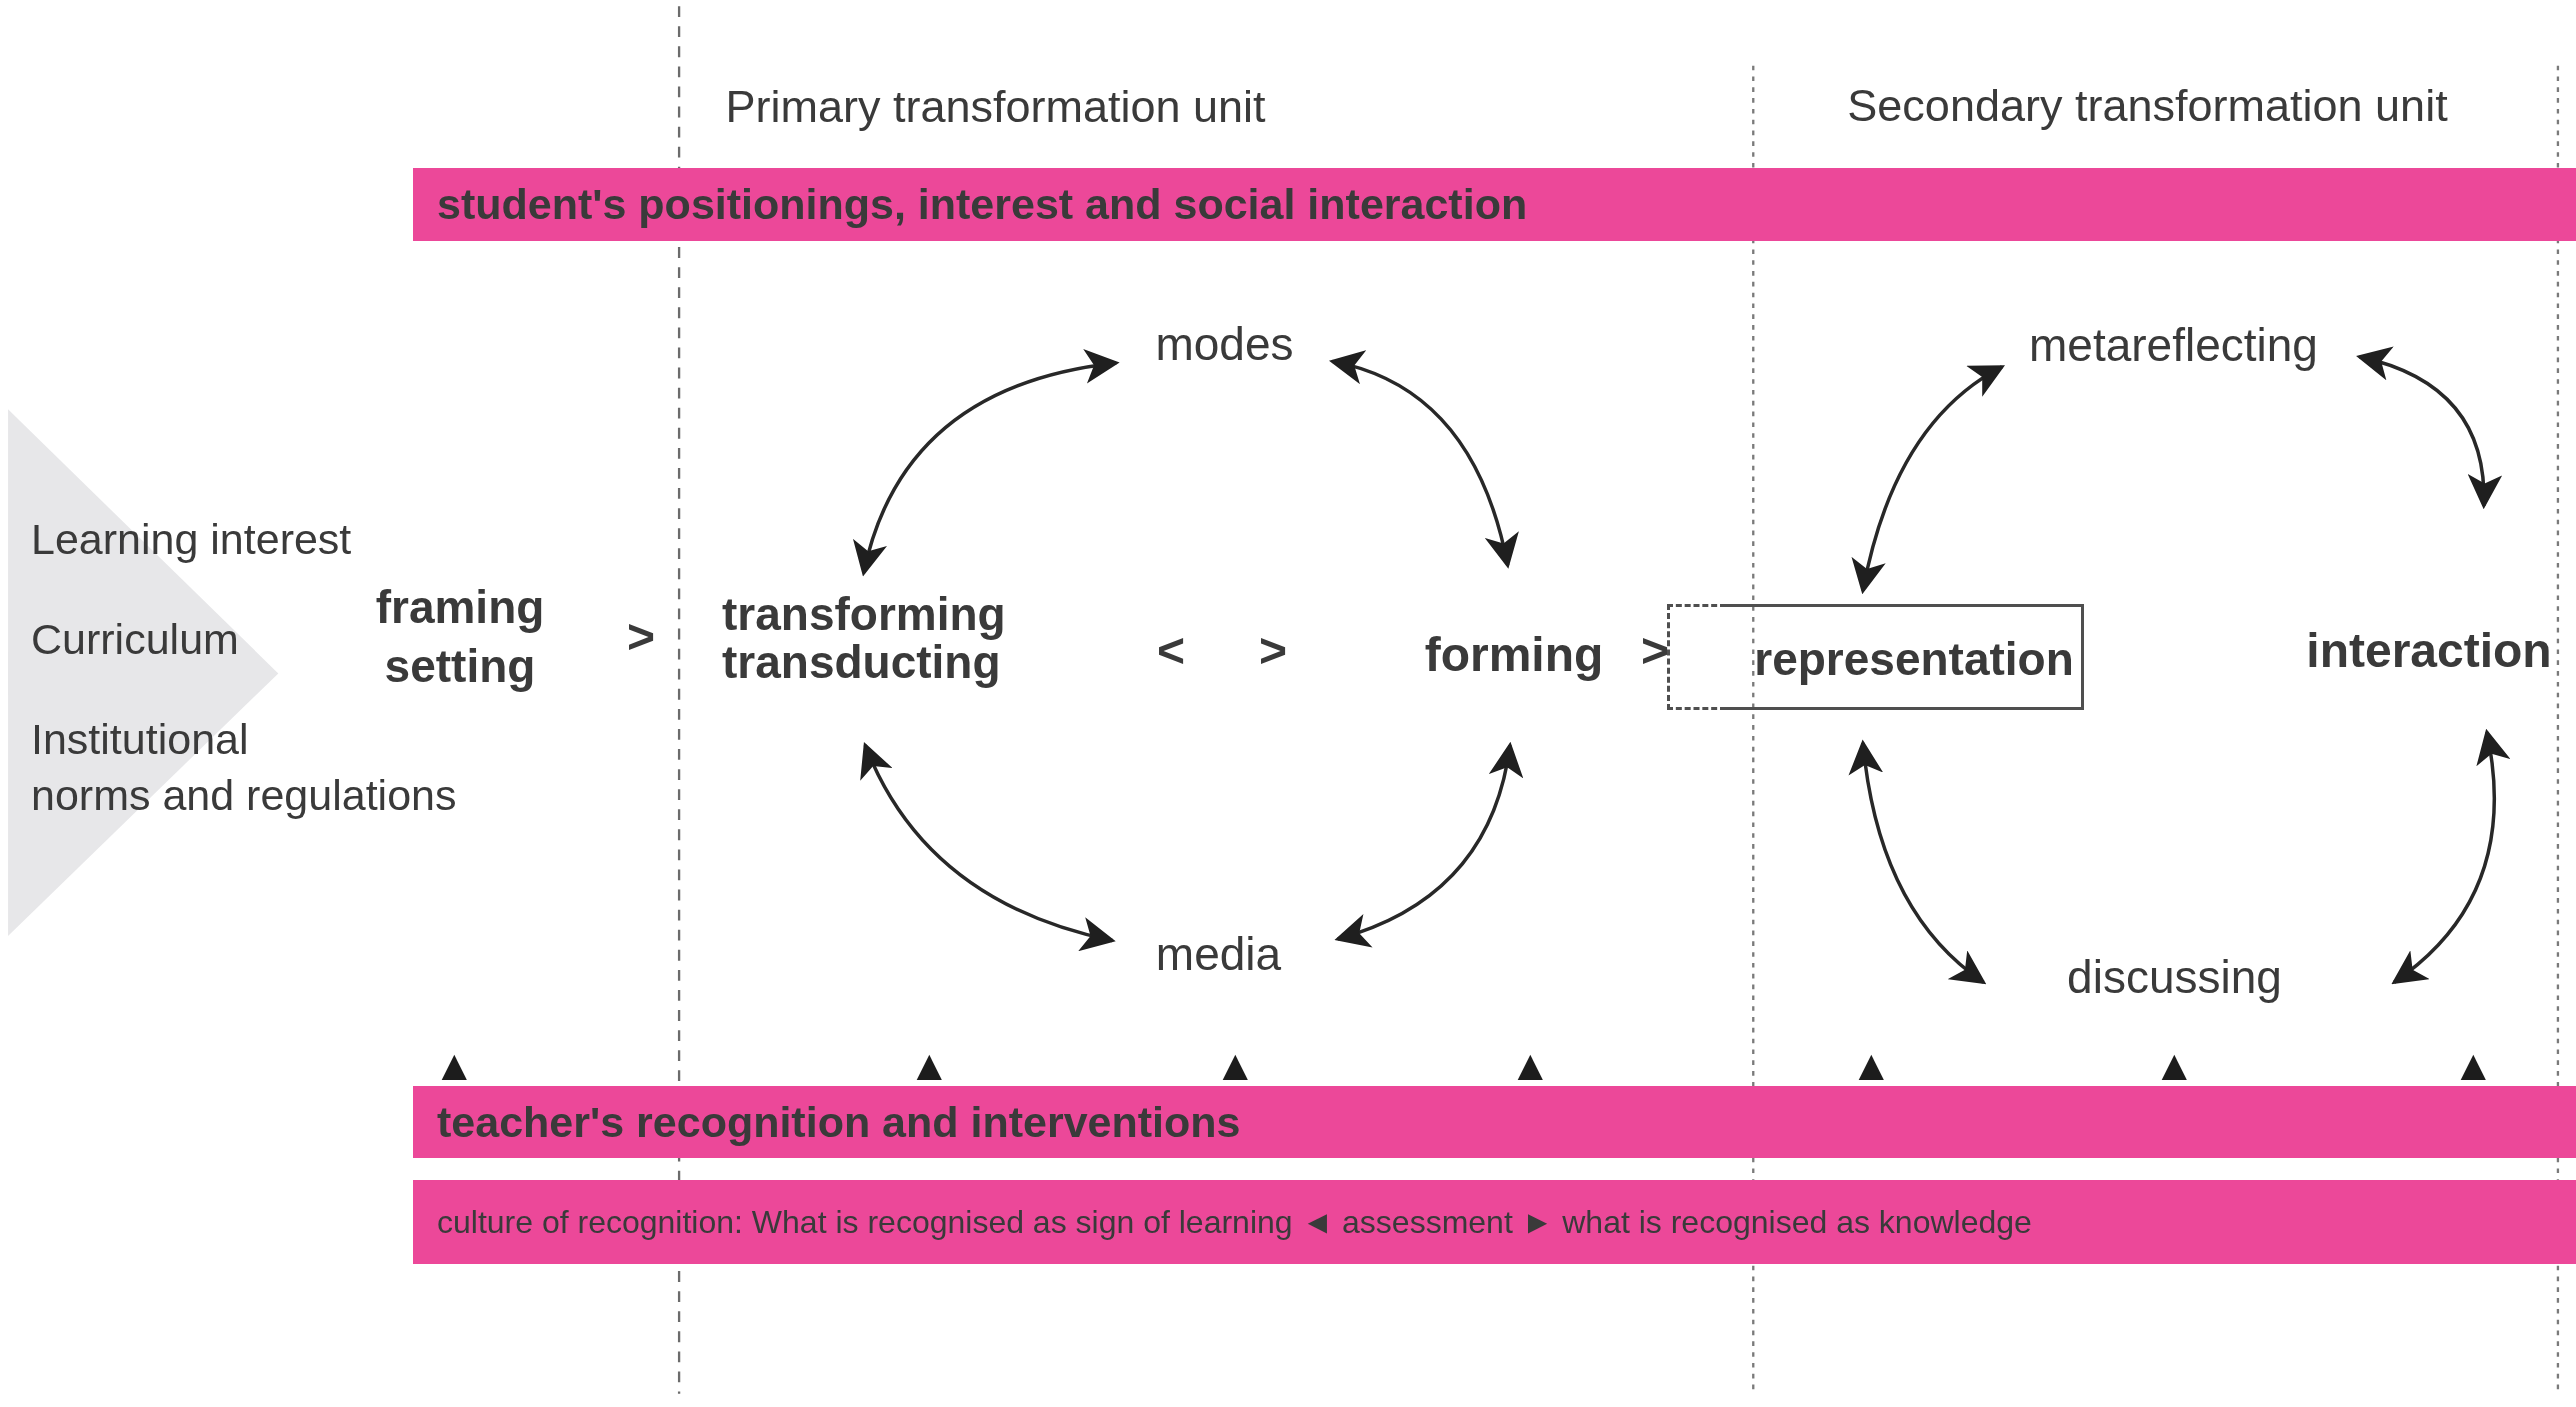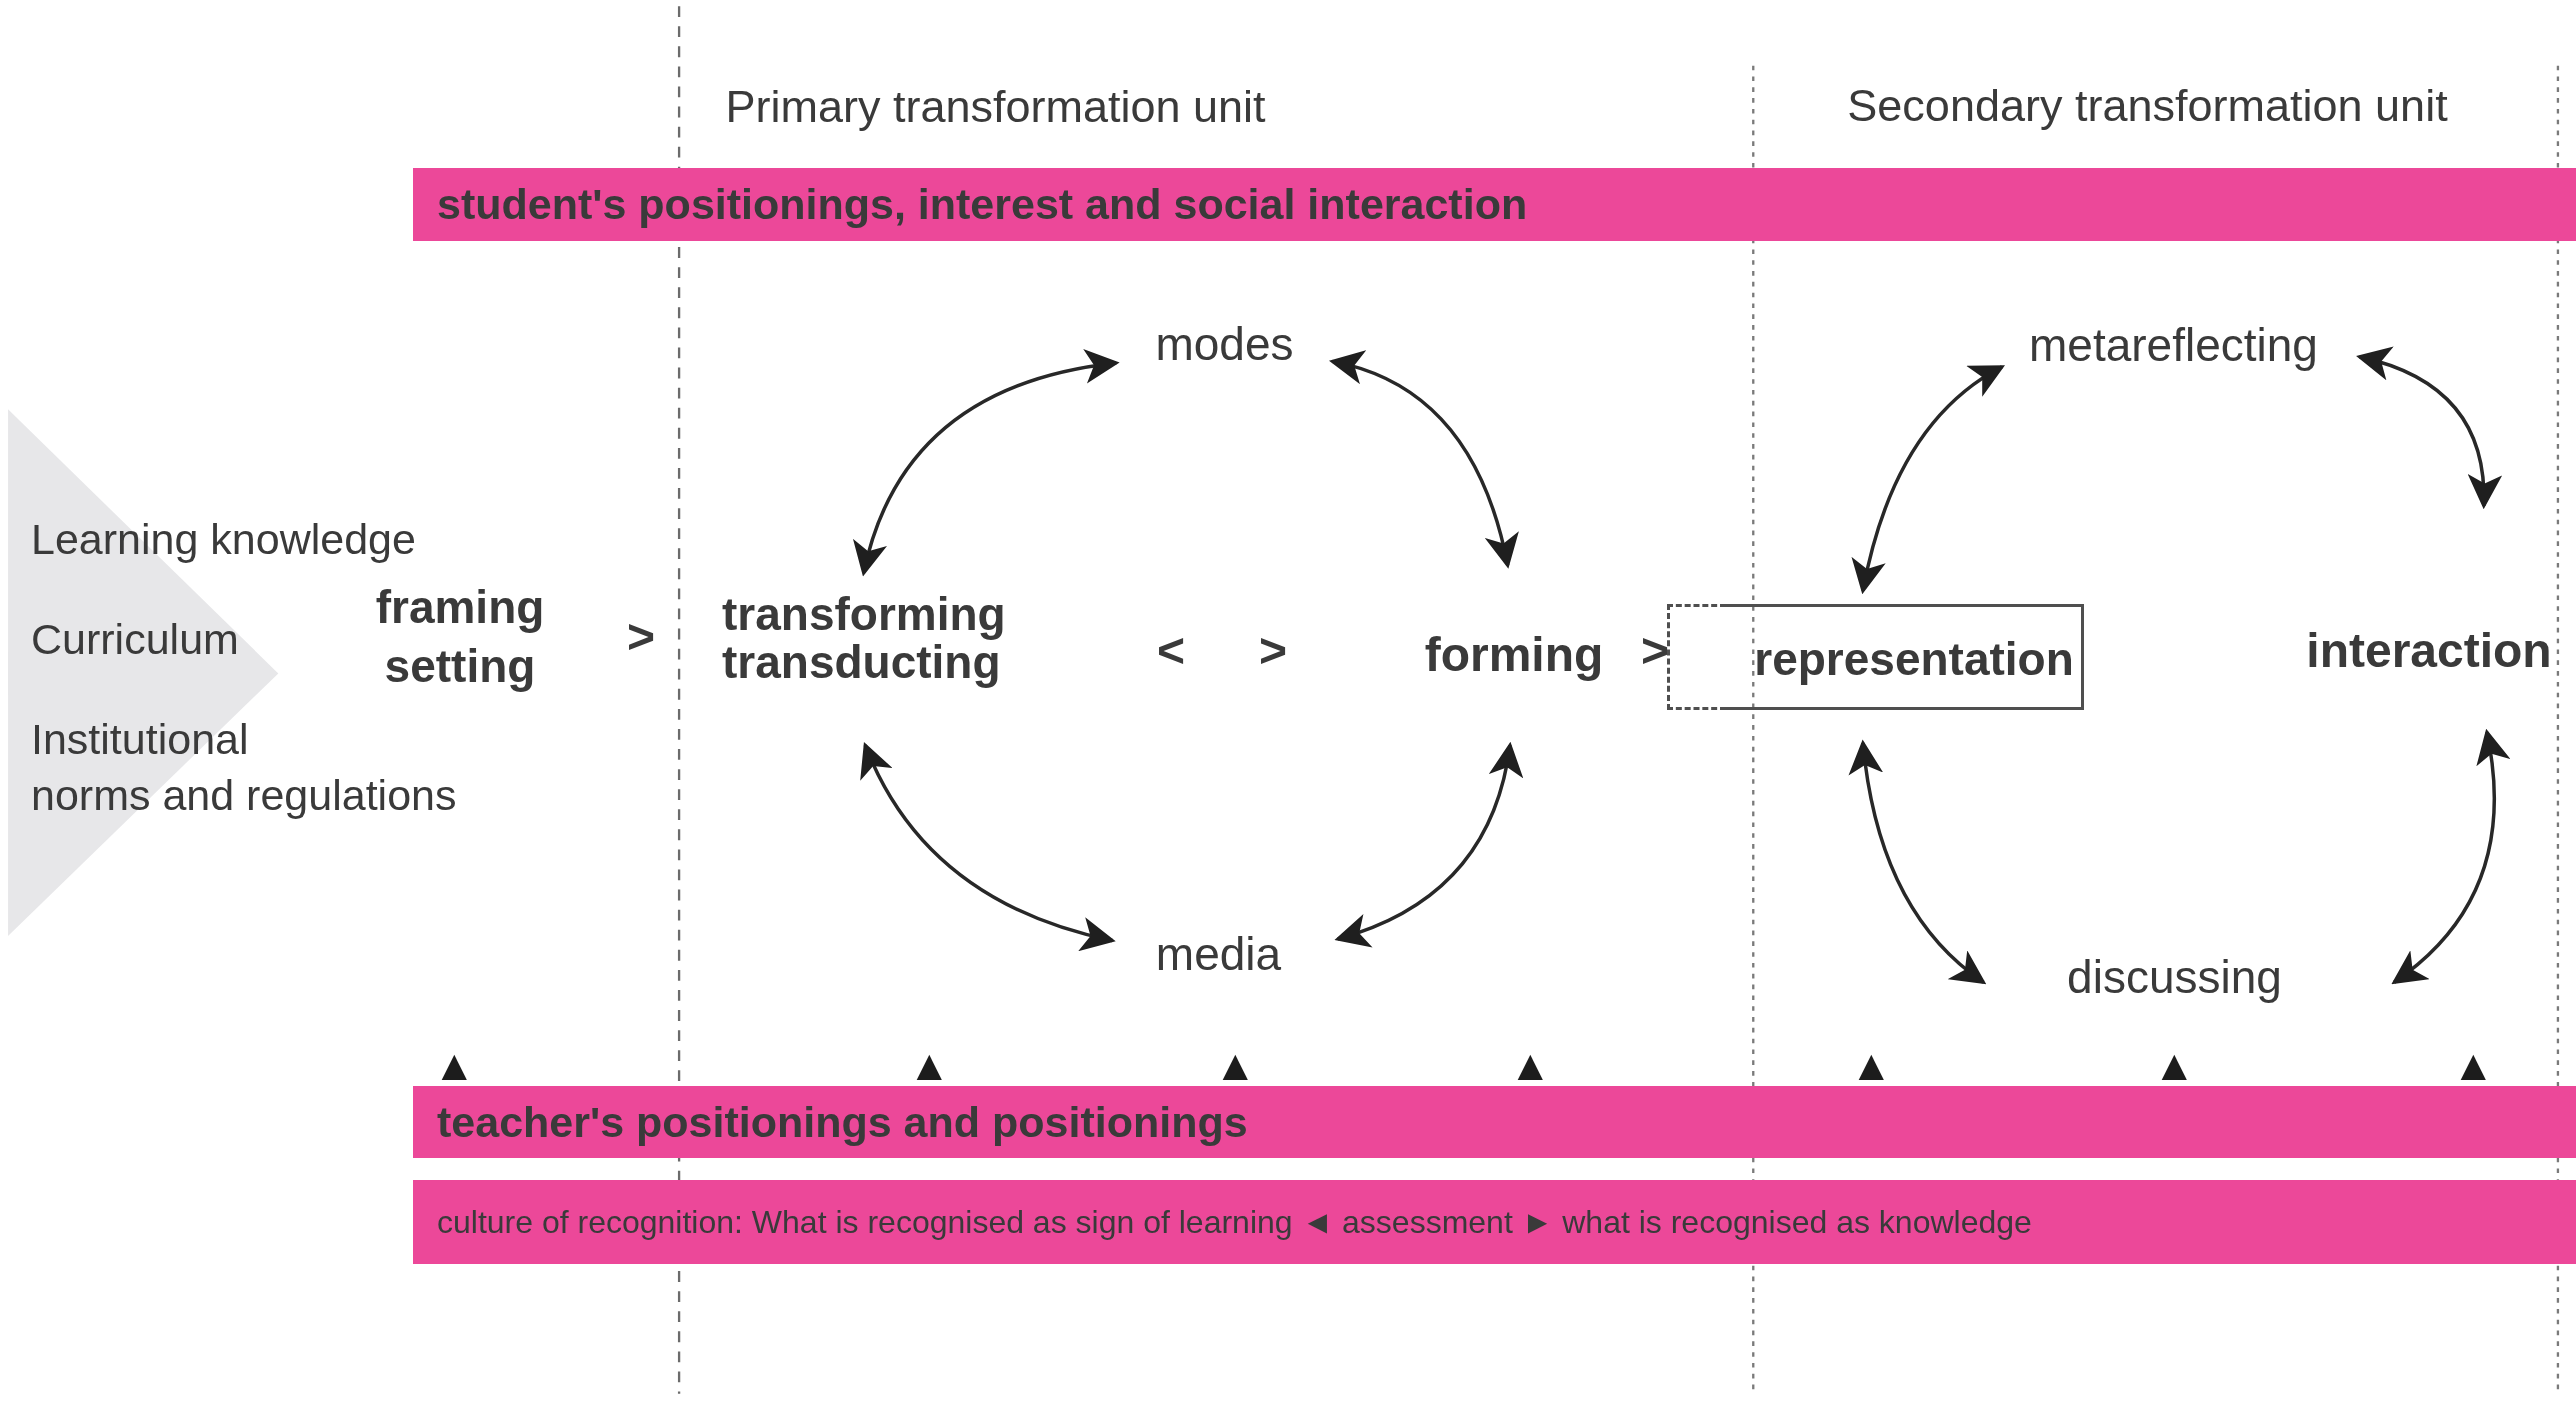--- a/index.html
+++ b/index.html
@@ -76,21 +76,21 @@
     <path d="M 2412 962 Q 2432 1180 2568 1272" fill="none" stroke="#282828" stroke-width="4.5" marker-start="url(#ah)" marker-end="url(#ah)"></path>
   </svg>
 
   <div class="lbl" id="titlePrimary">Primary transformation unit</div>
   <div class="lbl" id="titleSecondary">Secondary transformation unit</div>
 
   <div class="bar" id="barStudent">
     <span>student's positionings, interest and social interaction</span>
   </div>
 
-  <div class="lbl" id="learningResources">Learning knowledge</div>
+  <div class="lbl" id="learningResources">Learning interest</div>
   <div class="lbl" id="curriculum">Curriculum</div>
   <div class="lbl" id="institutional">Institutional
 norms and regulations</div>
 
   <div class="lbl" id="framingSetting">framing
 setting</div>
   <div class="lbl" id="chevron1">&gt;</div>
   <div class="lbl" id="transforming">transforming
 transducting</div>
   <div id="compare">
@@ -112,21 +112,21 @@
 
   <span class="up-tri" id="ut1">▲</span>
   <span class="up-tri" id="ut2">▲</span>
   <span class="up-tri" id="ut3">▲</span>
   <span class="up-tri" id="ut4">▲</span>
   <span class="up-tri" id="ut5">▲</span>
   <span class="up-tri" id="ut6">▲</span>
   <span class="up-tri" id="ut7">▲</span>
 
   <div class="bar" id="barTeacher">
-    <span>teacher's positionings and positionings</span>
+    <span>teacher's recognition and interventions</span>
   </div>
 
   <div class="bar" id="barCulture">
     <span>culture of recognition: What is recognised as sign of learning ◄ assessment ► what is recognised as knowledge</span>
   </div>
 
 </div>
 
 
 </body></html>

